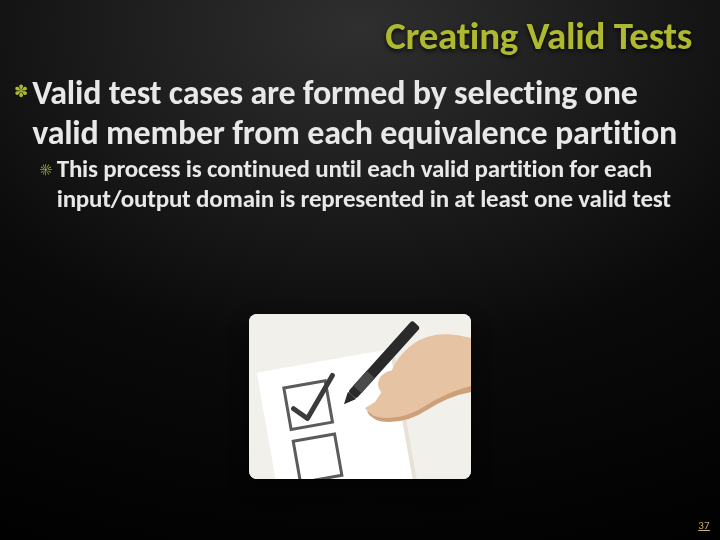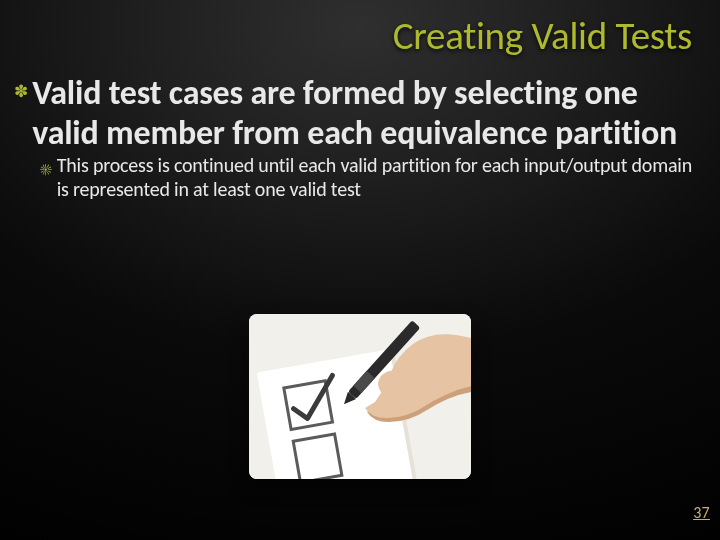--- a/index.html
+++ b/index.html
@@ -17,21 +17,21 @@
     background: radial-gradient(ellipse 120% 110% at 50% 5%, #2f2f2f 0%, #1f1f1f 25%, #0a0a0a 55%, #000 100%);
     box-sizing: border-box;
     color: #fff;
   }
   .title {
     position: absolute;
     top: 12px;
     right: 28px;
     text-align: right;
     font-size: 39px;
-    font-weight: 400;
+    font-weight: 700;
     color: #aeb92f;
     text-shadow: 0 2px 4px rgba(0,0,0,0.8);
     letter-spacing: -0.3px;
   }
   .bullet1 {
     position: absolute;
     left: 14px;
     top: 73px;
     right: 20px;
     display: flex;
@@ -62,42 +62,42 @@
   }
   .bullet2 .icon {
     color: #aeb92f;
     font-size: 16px;
     line-height: 30px;
     margin-right: 5px;
     margin-top: 1px;
     flex: 0 0 auto;
   }
   .bullet2 .text {
-    font-size: 20px;
-    font-weight: 400;
+    font-size: 25px;
+    font-weight: 700;
     color: #e8e8e8;
     line-height: 1.18;
     letter-spacing: -0.2px;
   }
   .image-holder {
     position: absolute;
     left: 249px;
     top: 314px;
     width: 222px;
     height: 165px;
     border-radius: 8px;
     background: #f2f0ea;
     box-shadow: 0 8px 20px rgba(0,0,0,0.45);
     overflow: hidden;
   }
   .page-num {
     position: absolute;
     right: 10px;
-    bottom: 18px;
-    font-size: 16px;
+    bottom: 8px;
+    font-size: 11px;
     color: #c3b16a;
     letter-spacing: 0.3px;
     text-decoration: underline;
   }
 </style>
 </head>
 <body>
 
 <div class="slide">
 

